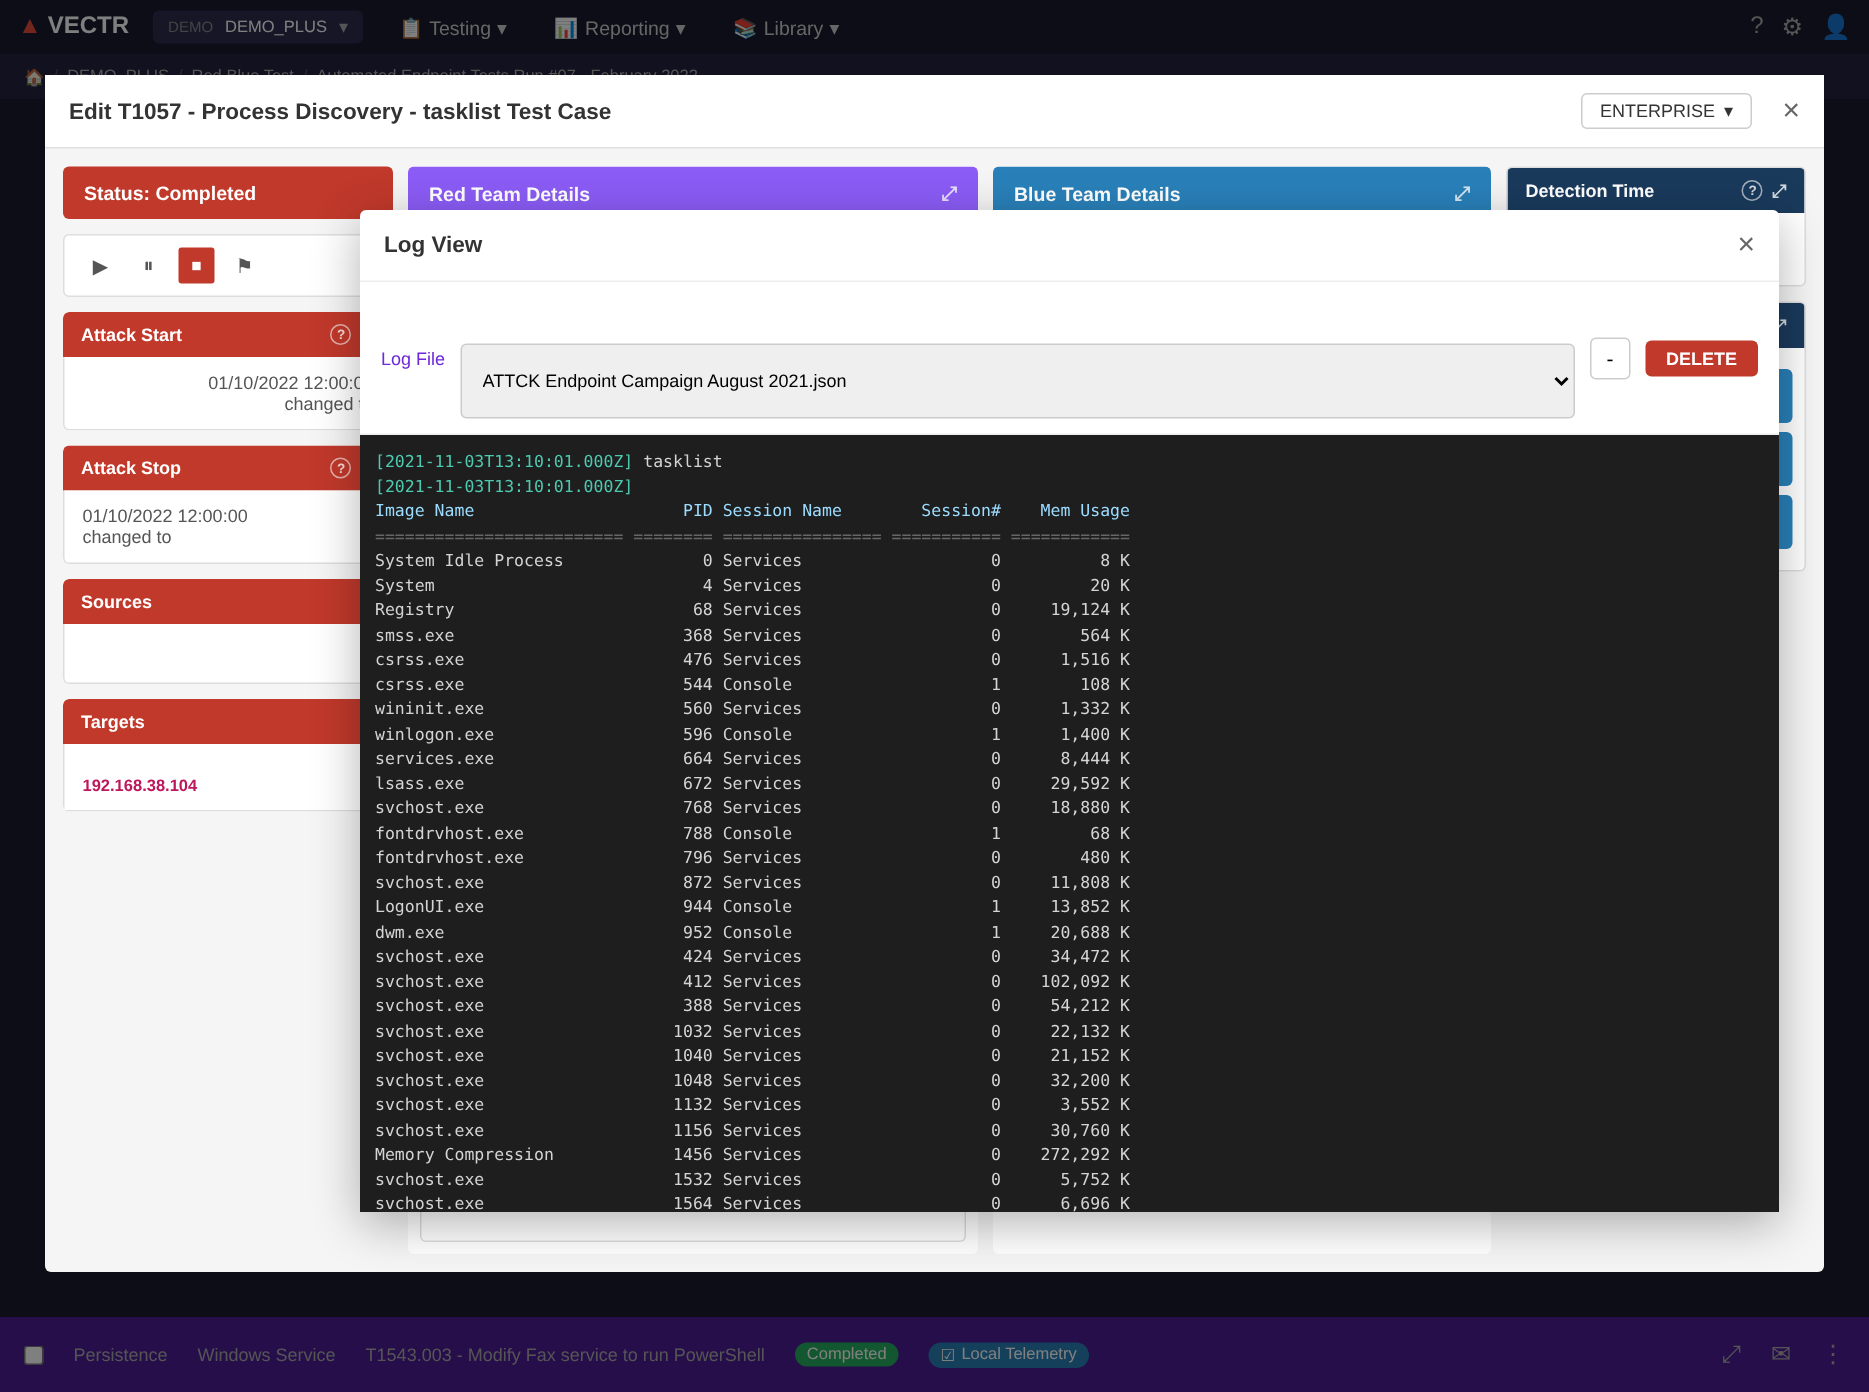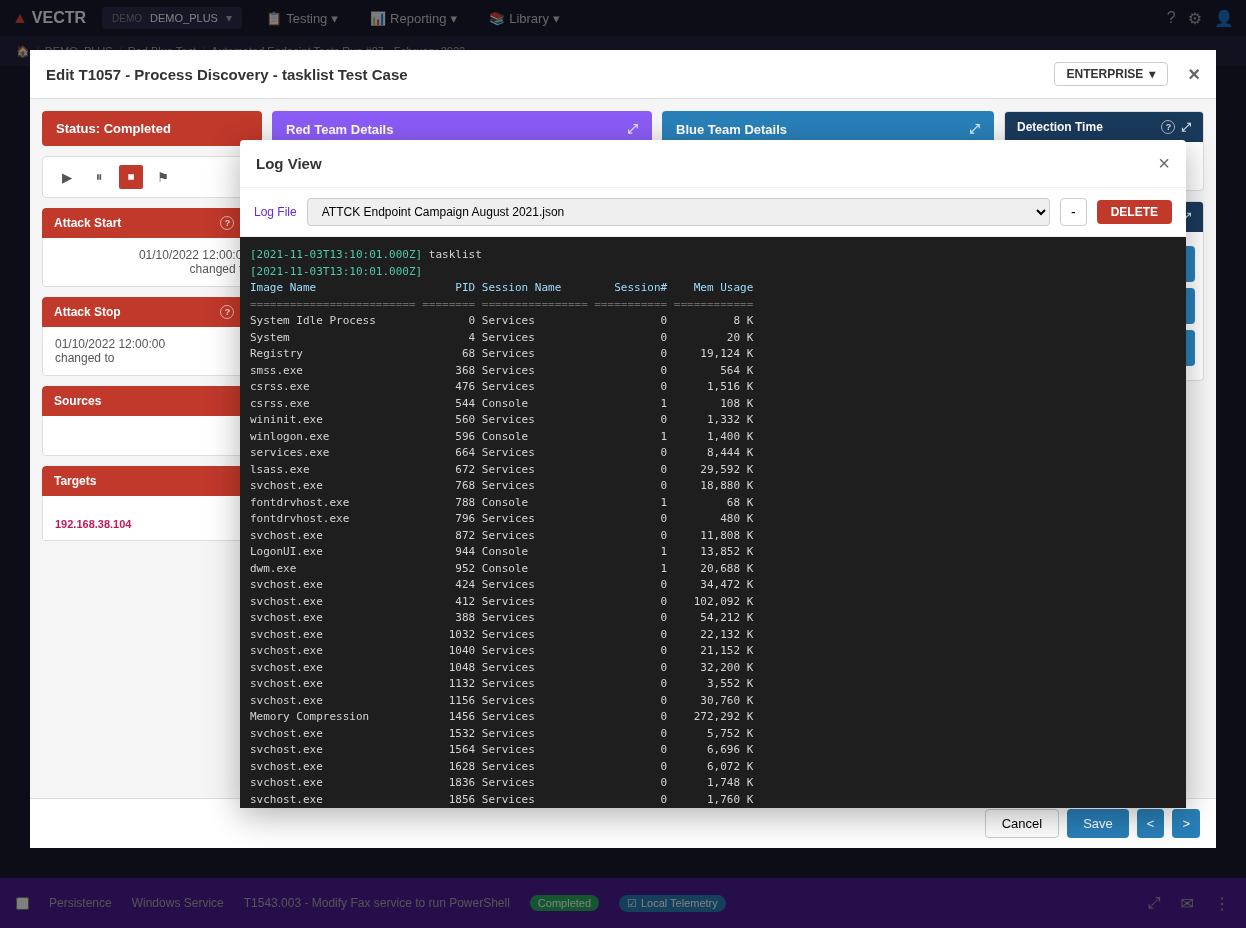--- a/index.html
+++ b/index.html
@@ -82,21 +82,21 @@
     .btn-cancel { background: white; border: 1px solid #ccc; padding: 6px 16px; border-radius: 4px; cursor: pointer; font-size: 13px; }
     .btn-save { background: #2980b9; color: white; border: none; padding: 6px 16px; border-radius: 4px; cursor: pointer; font-size: 13px; }
     .btn-nav { background: #2980b9; color: white; border: none; padding: 6px 10px; border-radius: 4px; cursor: pointer; font-size: 13px; }
 
     
     .log-modal { position: fixed; top: 140px; left: 240px; right: 60px; bottom: 120px; background: white; border-radius: 4px; z-index: 300; display: flex; flex-direction: column; box-shadow: 0 8px 32px rgba(0,0,0,0.3); }
     .log-header { padding: 12px 16px; border-bottom: 1px solid #eee; display: flex; align-items: center; justify-content: space-between; }
     .log-title { font-size: 15px; font-weight: 600; }
     .log-toolbar { padding: 10px 14px; display: flex; align-items: center; gap: 10px; border-bottom: 1px solid #eee; }
     .log-file-label { font-size: 12px; color: #6d28d9; white-space: nowrap; }
-    .log-file-select { flex: 1; border: 1px solid #ccc; border-radius: 4px; padding: 5px 10px; font-size: 12px; }
+    .log-file-select { flex: 1; border: 1px solid #ccc; border-radius: 4px; padding: 16px 10px; font-size: 12px; margin-top: 31px; }
     .log-minus { background: white; border: 1px solid #ccc; padding: 5px 10px; border-radius: 4px; cursor: pointer; font-size: 14px; }
     .log-delete { background: #c0392b; color: white; border: none; padding: 5px 14px; border-radius: 4px; cursor: pointer; font-size: 12px; font-weight: 600; }
     .log-content { flex: 1; overflow-y: auto; padding: 0; background: #1e1e1e; font-family: 'Courier New', monospace; font-size: 11px; color: #d4d4d4; }
     .log-content pre { padding: 10px; line-height: 1.5; }
 
     
     .bottom-bar { position: fixed; bottom: 0; left: 0; right: 0; height: 50px; background: #4c1d95; display: flex; align-items: center; padding: 0 16px; gap: 20px; z-index: 50; }
     .status-badge { background: #27ae60; color: white; padding: 2px 8px; border-radius: 10px; font-size: 11px; }
     .local-badge { background: #2980b9; color: white; padding: 2px 8px; border-radius: 10px; font-size: 11px; display: flex; align-items: center; gap: 4px; }
     .tooltip-icon { display: inline-flex; align-items: center; justify-content: center; width: 14px; height: 14px; border-radius: 50%; border: 1px solid rgba(255,255,255,0.6); font-size: 9px; color: rgba(255,255,255,0.8); cursor: pointer; margin-left: 4px; }
@@ -150,21 +150,21 @@
   <span class="sep">/</span>
   <span>Automated Endpoint Tests Run #07 - February 2022</span>
 </div>
 
 <div class="modal-overlay"></div>
 
 <div class="modal">
 
   <div class="modal-header">
     <span class="modal-title">Edit T1057 - Process Discovery - tasklist Test Case</span>
-    <div style="display:flex;align-items:center;gap:8px;font-weight:bold;">
+    <div style="display:flex;align-items:center;gap:8px;">
       <div class="enterprise-badge">
         <span>ENTERPRISE</span>
         <span>▾</span>
       </div>
       <span class="modal-close">×</span>
     </div>
   </div>
 
   <div class="modal-body">
 
@@ -314,26 +314,20 @@
       <div class="tooltip-popup" style="position:relative;margin-top:4px;">
         <span class="tooltip-close">×</span>
         <div style="font-size:11px;color:#555;line-height:1.4;">as an adversary learns the hain of behavior that could lead to</div>
         <div style="height:60px;overflow:hidden;position:relative;">
           <textarea style="width: 100%; height: 60px; border: 1px solid rgb(221, 221, 221); font-size: 11px; resize: none;"></textarea>
         </div>
       </div>
     </div>
   </div>
 
-  <div class="modal-footer">
-    <button class="btn-cancel">Cancel</button>
-    <button class="btn-save">Save</button>
-    <button class="btn-nav">&lt;</button>
-    <button class="btn-nav">&gt;</button>
-  </div>
 </div>
 
 <div class="log-modal">
   <div class="log-header">
     <span class="log-title">Log View</span>
     <span class="modal-close">×</span>
   </div>
   <div class="log-toolbar">
     <span class="log-file-label">Log File</span>
     <select class="log-file-select"><option>ATTCK Endpoint Campaign August 2021.json</option></select>

